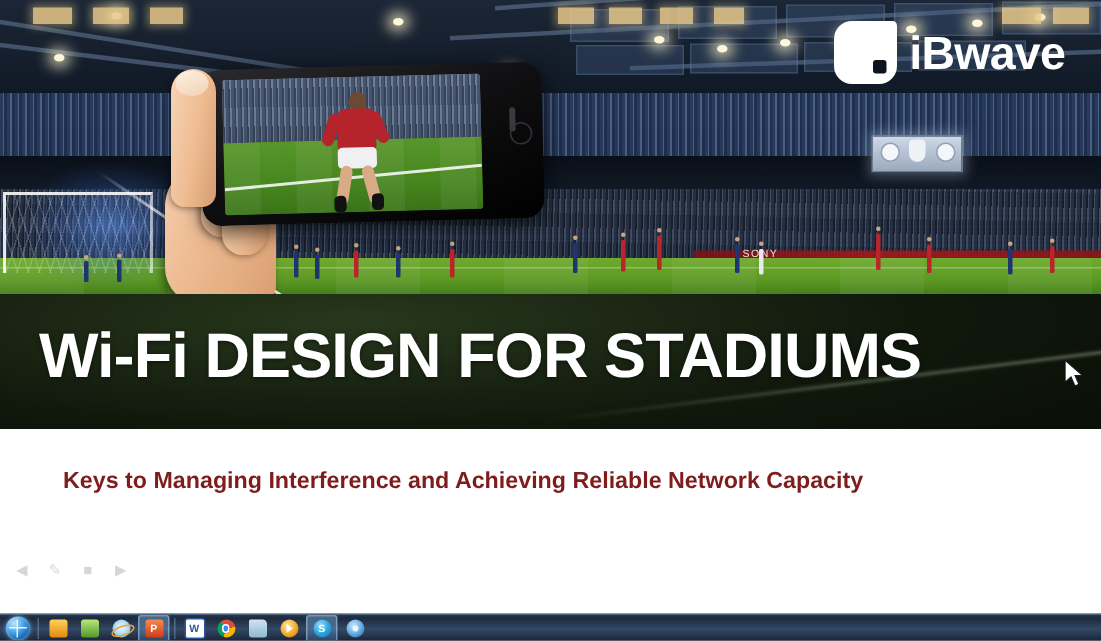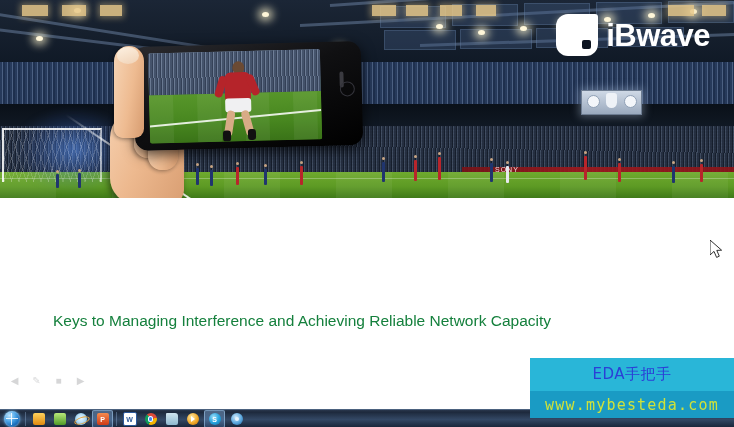--- a/index.html
+++ b/index.html
@@ -395,24 +395,24 @@
 
   
   .body-area {
     position: absolute;
     left: 0; top: 286px;
     width: 734px; height: 123px;
     background: #ffffff;
   }
   .subtitle {
     position: absolute;
-    left: 53px; top: 26px;
-    color: #15803d;
+    left: 42px; top: 26px;
+    color: #7f1d1d;
     font-size: 15.5px;
-    font-weight: 400;
+    font-weight: 700;
     font-family: "Liberation Sans", sans-serif;
     white-space: nowrap;
   }
   .date {
     position: absolute;
     left: 53px; top: 60px;
     color: #4c4e50;
     font-size: 13.5px;
     font-weight: 700;
     font-family: "Liberation Sans", sans-serif;
@@ -759,20 +759,24 @@
         <div class="finger f-index"></div>
         <div class="f-thumbtip"></div>
       </div>
 
       <div class="logo">
         <div class="logo-mark"></div>
         <div class="logo-text">iBwave</div>
       </div>
     </div>
 
+    <div class="title-band">
+      <div class="band-sheen"></div>
+      <div class="slide-title">Wi-Fi DESIGN FOR STADIUMS</div>
+    </div>
 
     <div class="body-area">
       <div class="subtitle">Keys to Managing Interference and Achieving Reliable Network Capacity</div>
     </div>
 
     <div class="show-controls">
       <div class="sc-btn">
         <span class="sc-glyph">◀</span>
       </div>
       <div class="sc-btn">
@@ -786,28 +790,20 @@
       </div>
     </div>
 
     <div class="cursor">
       <svg width="14" height="20" viewBox="0 0 14 20">
         <polygon points="0,0 0,15 4,11.4 6.6,17.4 9.3,16.2 6.8,10.4 11.6,10.2" fill="#ffffff" stroke="#1a1a1a" stroke-width="0.9"></polygon>
       </svg>
     </div>
   </div>
 
-  <div class="watermark">
-    <div class="wm-top">
-      <span class="wm-top-text">EDA手把手</span>
-    </div>
-    <div class="wm-bot">
-      <span class="wm-bot-text">www.mybesteda.com</span>
-    </div>
-  </div>
 
   <div class="taskbar">
     <div class="start-orb">
       <div class="orb"></div>
     </div>
     <div class="tb-sep"></div>
 
     <div class="tb-group">
       <div class="tb-item">
         <div class="ico ico-amber"></div>

